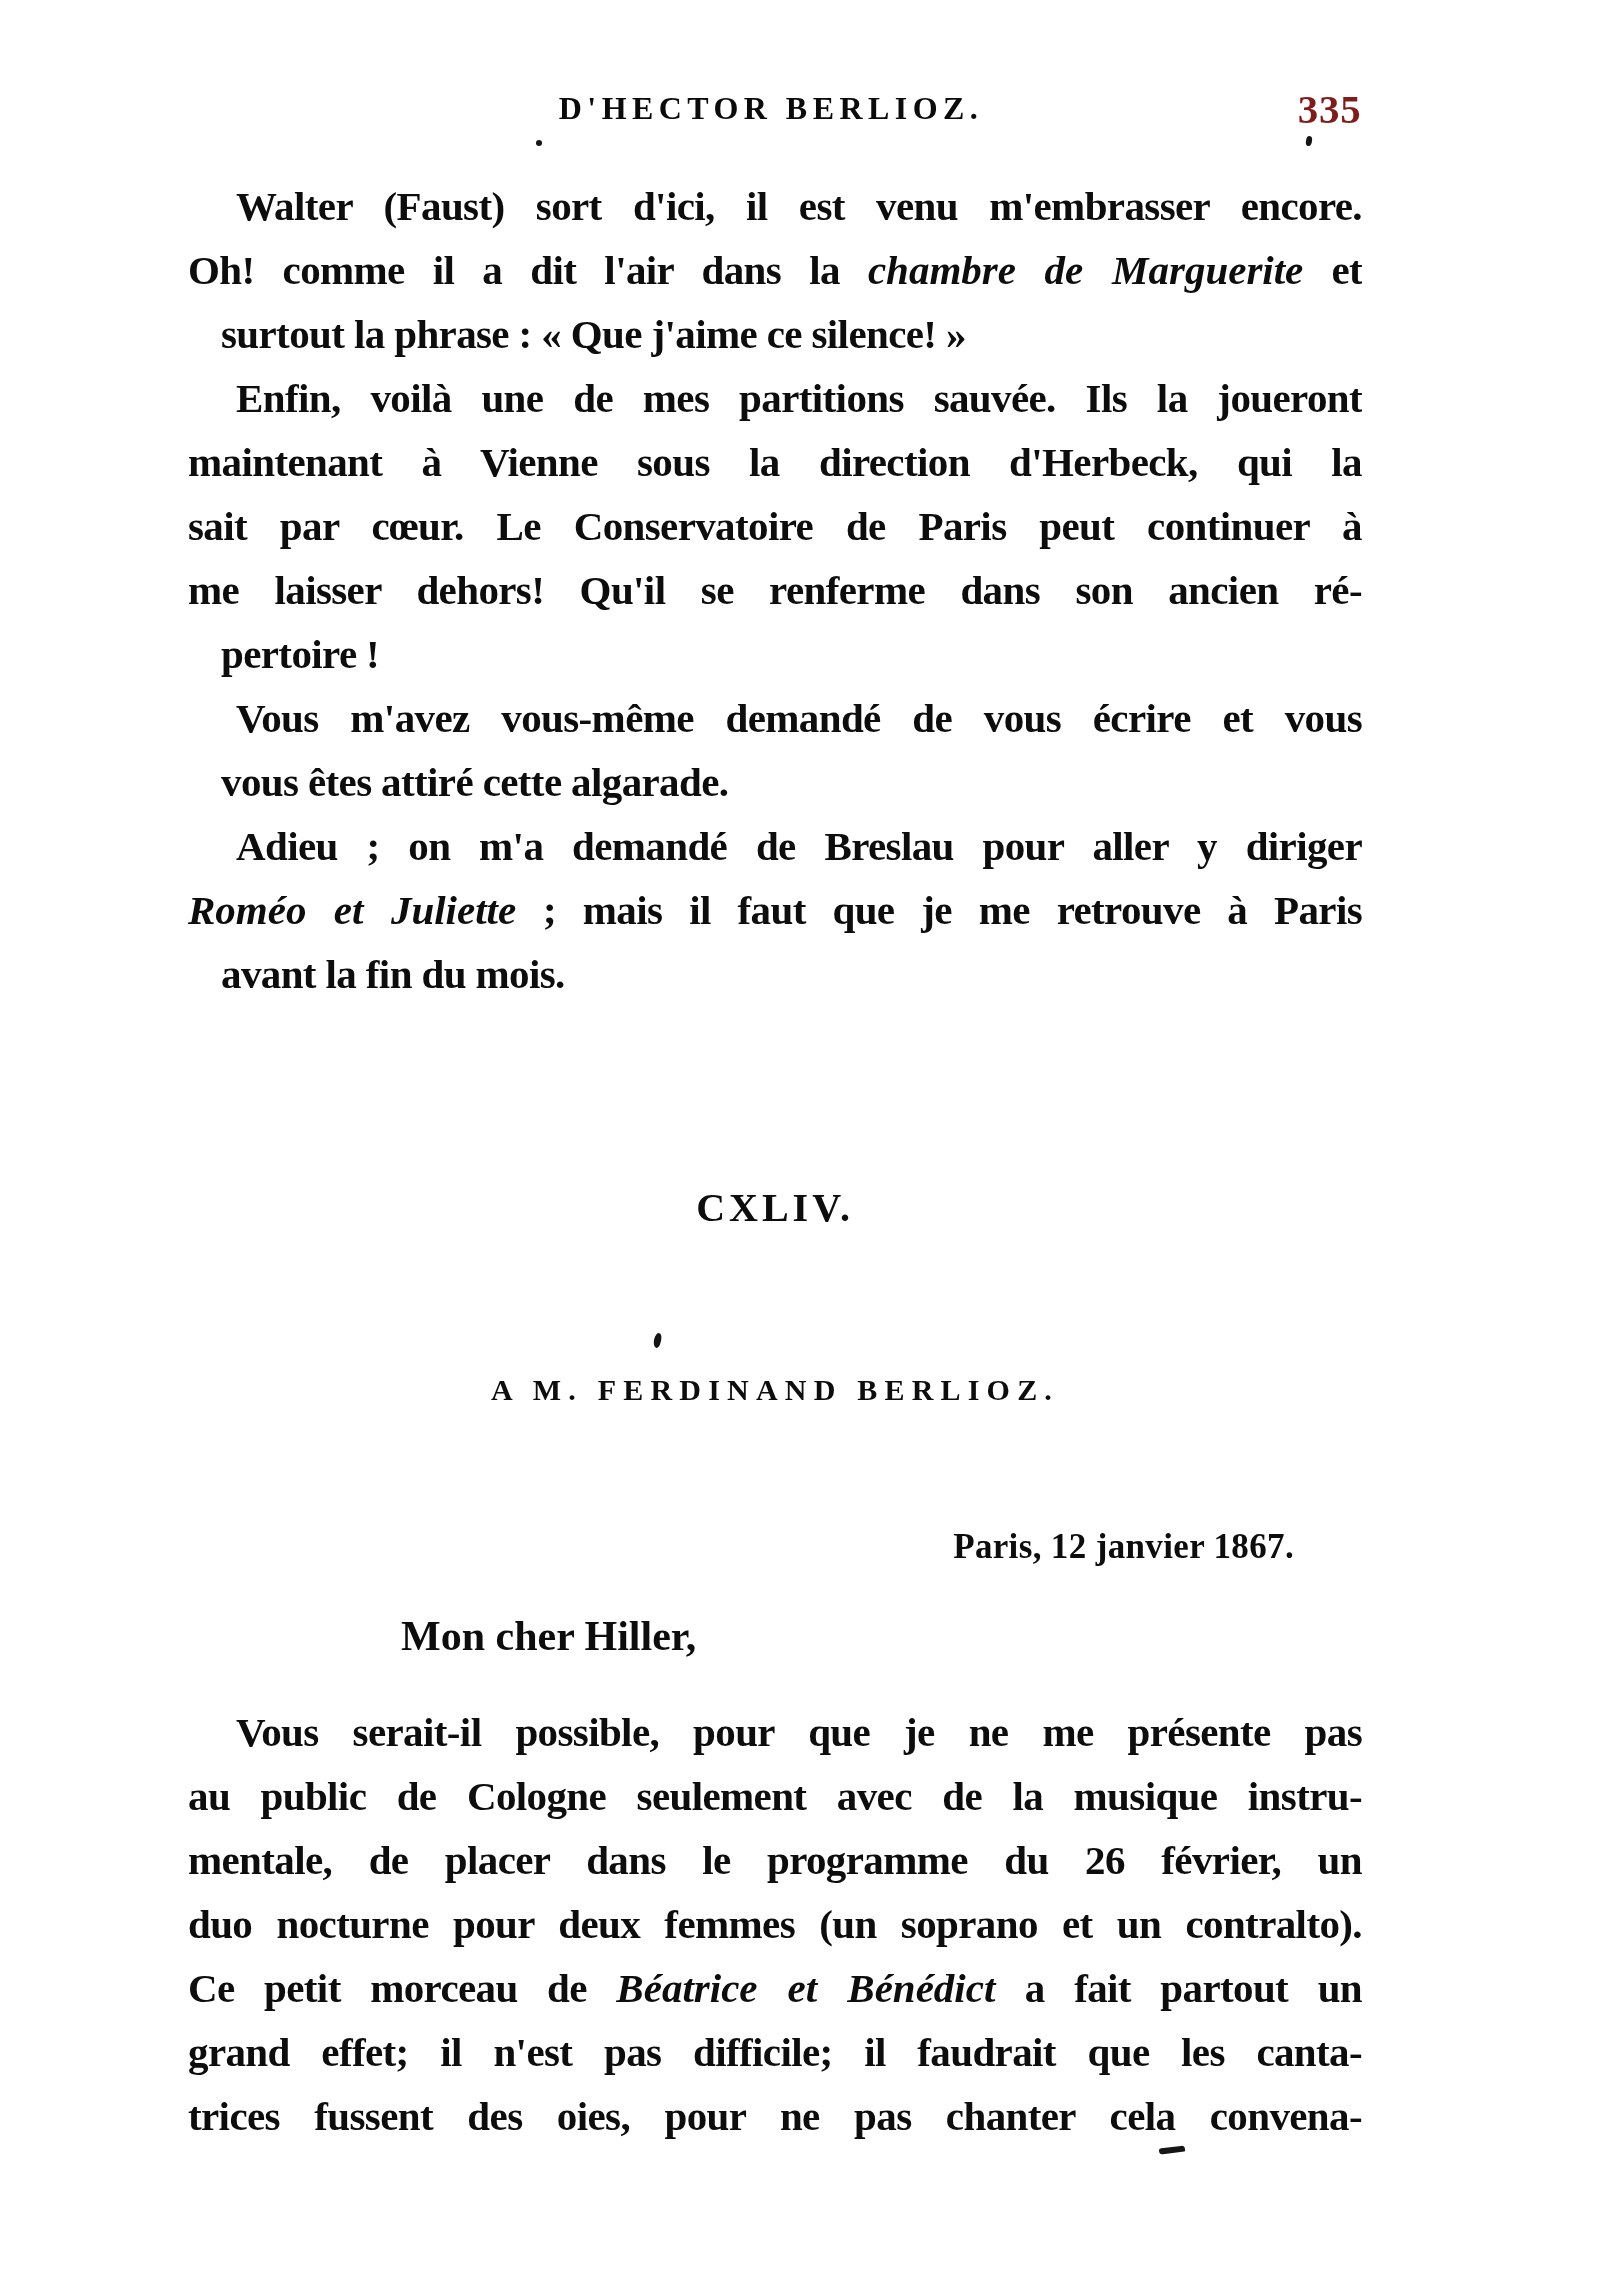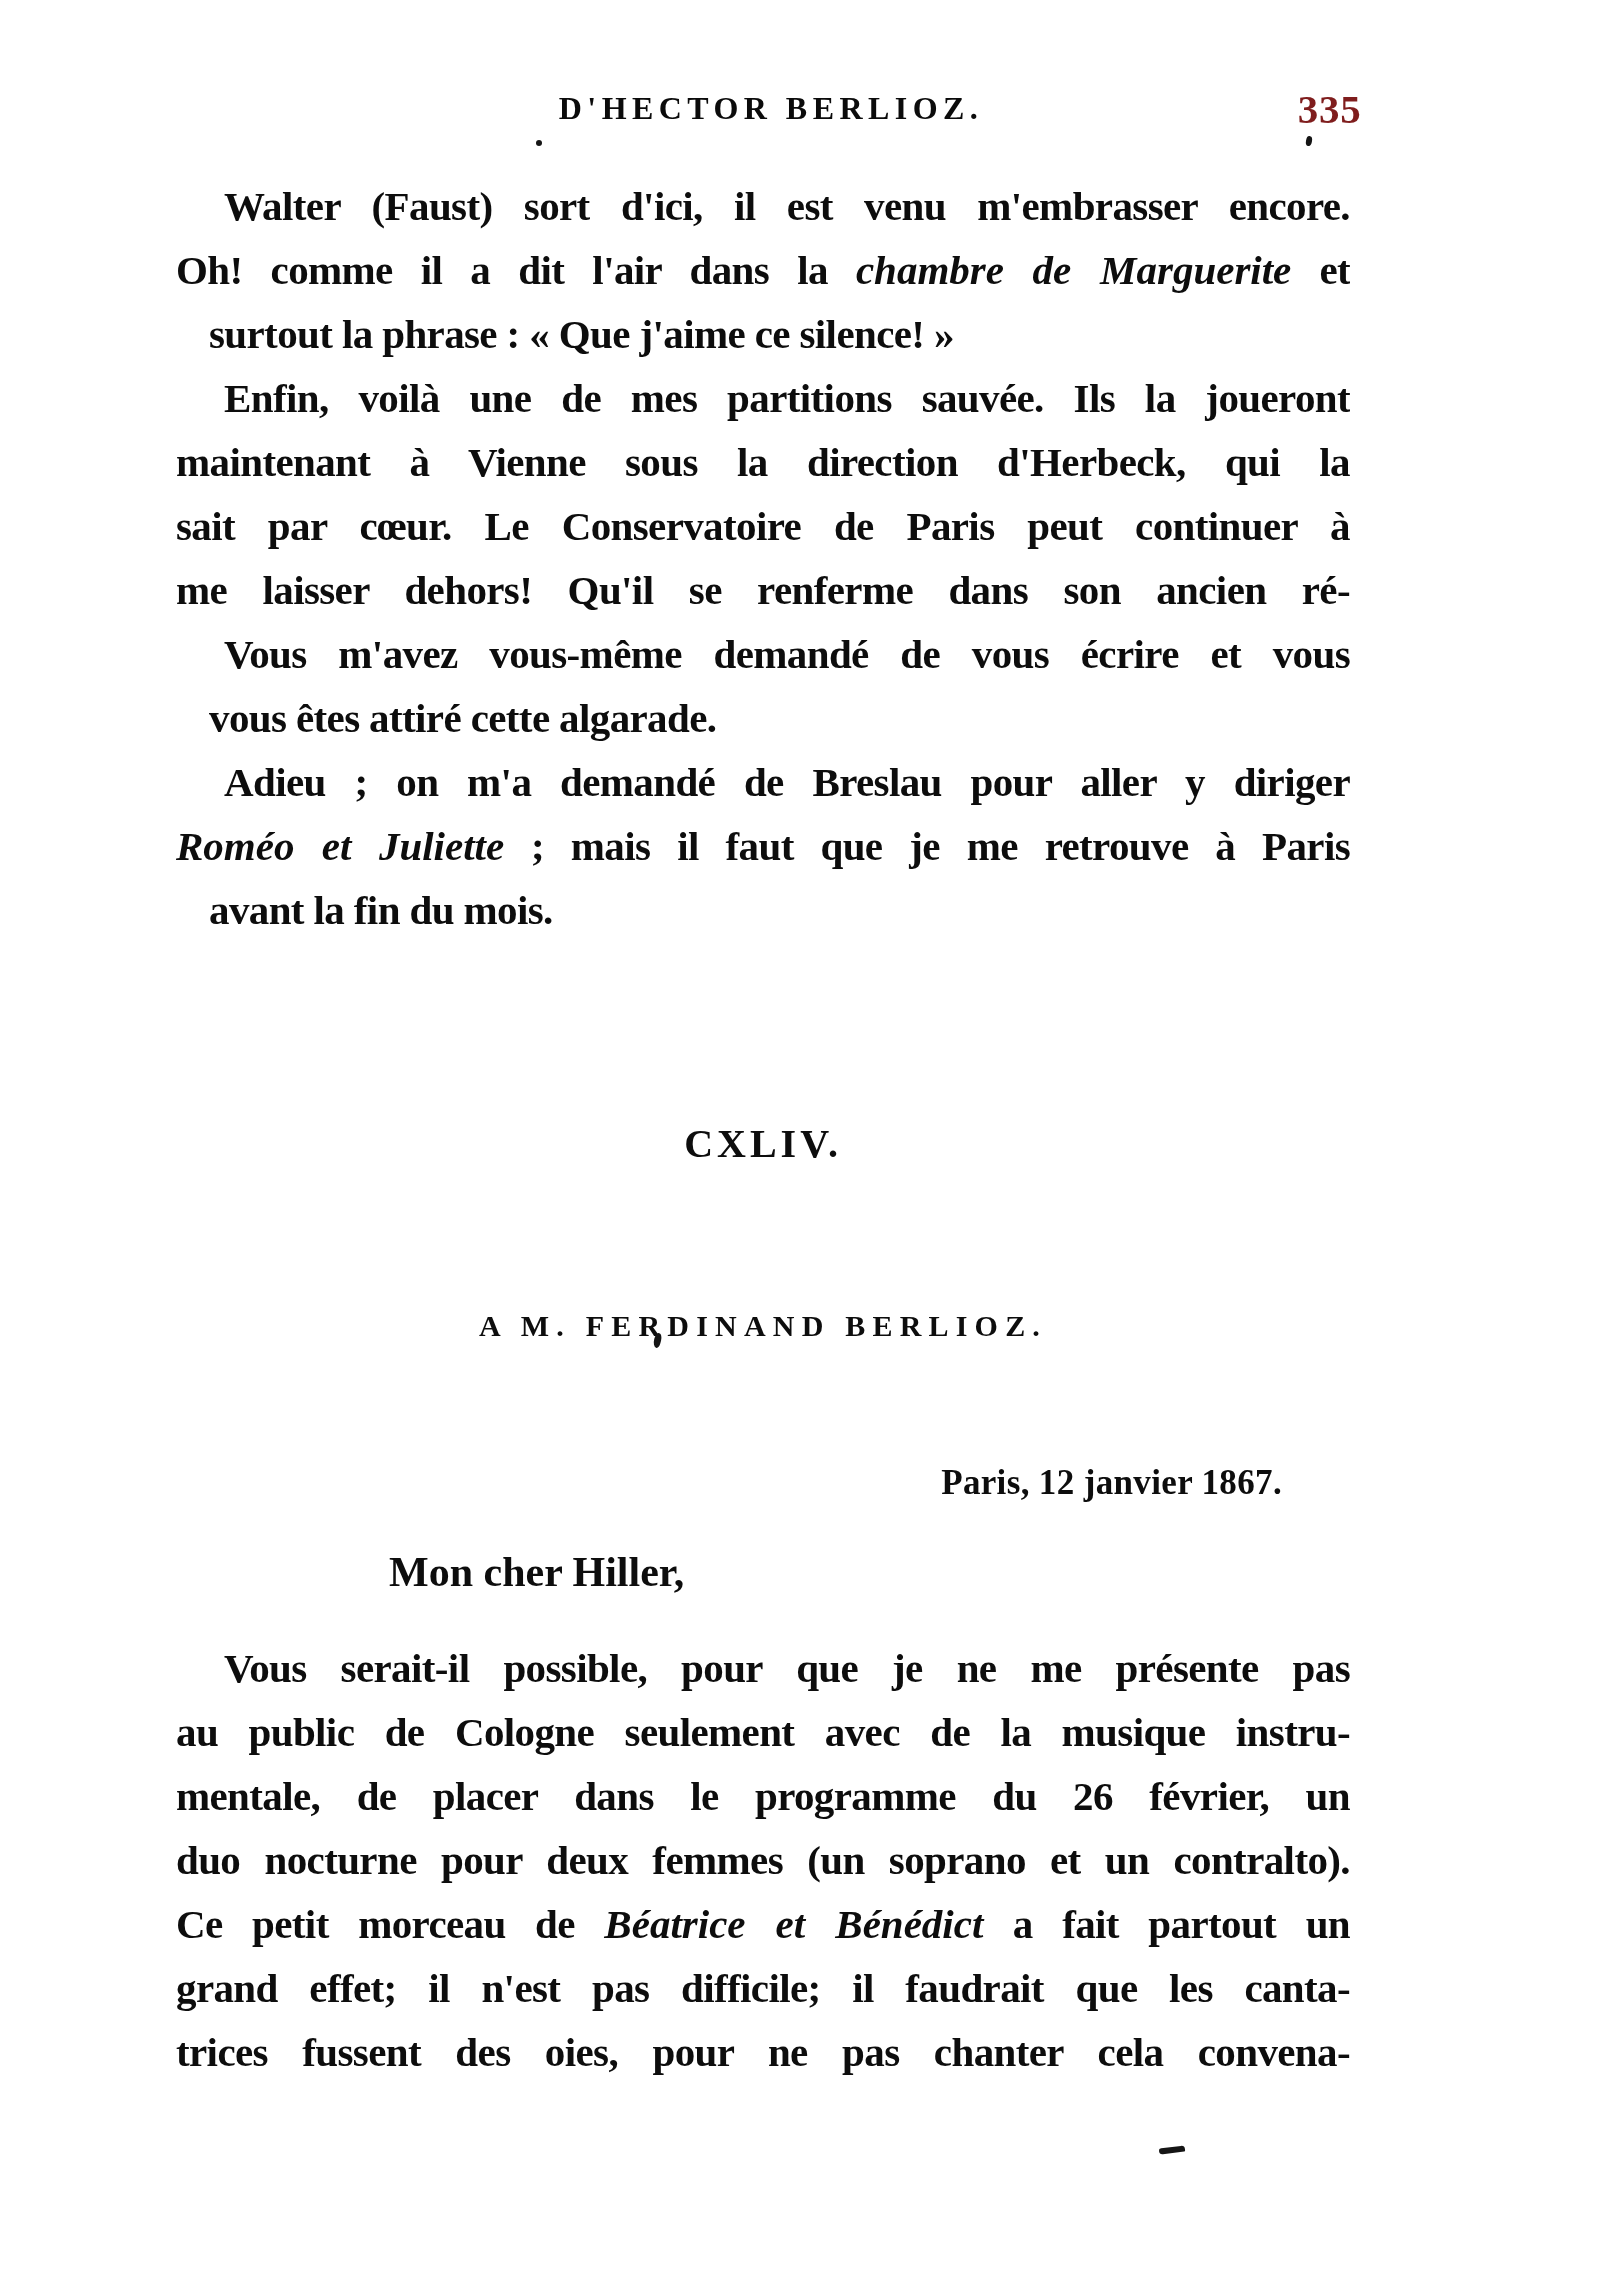--- a/index.html
+++ b/index.html
@@ -41,21 +41,21 @@
     top: -5.5px;
     font-size: 41px;
     font-weight: bold;
     letter-spacing: 0.02em;
     color: #7f1d1d;
   }
 
   
   .text-block {
     position: absolute;
-    left: 176px;
+    left: 188px;
     top: 174px;
     width: 1174px;
   }
   .para { margin: 0; }
   .line {
     height: 64px;
     line-height: 64px;
     font-size: 41px;
     font-weight: bold;
     letter-spacing: -0.015em;
@@ -130,20 +130,21 @@
         <div class="para">
           <div class="line"><span>Walter (Faust) sort d'ici, il est venu m'embrasser encore.</span></div>
           <div class="line"><span>Oh! comme il a dit l'air dans la </span><i>chambre de Marguerite</i><span> et</span></div>
           <div class="line endline"><span>surtout la phrase : « Que j'aime ce silence! »</span></div>
         </div>
         <div class="para">
           <div class="line"><span>Enfin, voilà une de mes partitions sauvée. Ils la joueront</span></div>
           <div class="line"><span>maintenant à Vienne sous la direction d'Herbeck, qui la</span></div>
           <div class="line"><span>sait par cœur. Le Conservatoire de Paris peut continuer à</span></div>
           <div class="line"><span>me laisser dehors! Qu'il se renferme dans son ancien ré-</span></div>
+          <div class="line endline"><span>pertoire !</span></div>
         </div>
         <div class="para">
           <div class="line"><span>Vous m'avez vous-même demandé de vous écrire et vous</span></div>
           <div class="line endline"><span>vous êtes attiré cette algarade.</span></div>
         </div>
         <div class="para">
           <div class="line"><span>Adieu ; on m'a demandé de Breslau pour aller y diriger</span></div>
           <div class="line"><i>Roméo et Juliette</i><span> ; mais il faut que je me retrouve à Paris</span></div>
           <div class="line endline"><span>avant la fin du mois.</span></div>
         </div>

